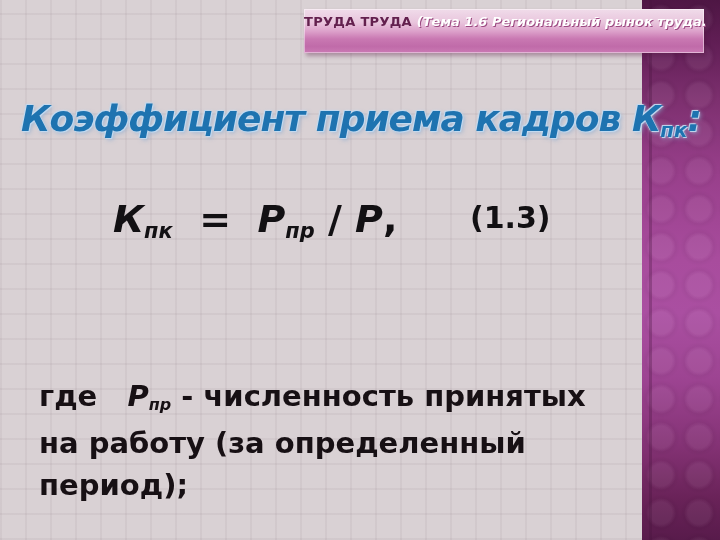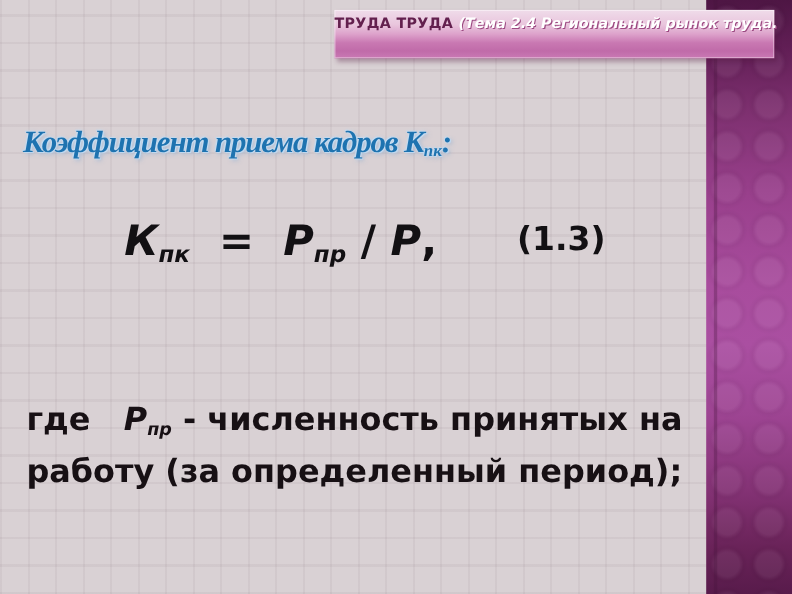--- a/index.html
+++ b/index.html
@@ -67,34 +67,33 @@
     letter-spacing: 0.3px;
   }
   .h-italic {
     font-style: italic;
     color: #ffffff;
     text-shadow: 1px 1px 0 #9c4a82;
   }
 
   
   .title {
-    position: absolute; left: 21px; top: 114px;
+    position: absolute; left: 21px; top: 98px;
     margin: 0;
-    font-size: 28px;
+    font-size: 36px;
     font-weight: bold;
     font-style: italic;
     letter-spacing: -1px;
     white-space: nowrap;
     color: #1e73b0;
     text-shadow:
       0 0 3px #cfe2f3,
       1px 1px 0 rgba(190,215,240,0.9),
       -1px -1px 0 rgba(190,215,240,0.9),
       2px 2px 4px rgba(140,170,205,0.7);
-    font-family: Liberation Serif, serif;
   }
   .title sub, .formula sub, .body sub {
     font-size: 0.55em;
     vertical-align: baseline;
     position: relative;
     top: 0.28em;
     letter-spacing: 0;
   }
 
   
@@ -116,33 +115,33 @@
   
   .body {
     position: absolute; left: 24px; top: 276px;
     width: 614px;
     font-size: 29px;
     font-weight: bold;
     line-height: 42px;
     color: #171014;
     white-space: pre-wrap;
   }
-  .body p { margin: 0; }
+  .body p { margin: 15px; }
   .body p + p { margin-top: 4px; }
   .var { font-style: italic; }
 </style>
 </head>
 <body>
 
 <div class="slide">
 
   <div class="purple-panel"></div>
 
   <div class="header-box">
-    <div class="header-line"><span class="h-label">ТРУДА ТРУДА </span><span class="h-italic">(Тема 2.4 Региональный рынок труда.</span></div>
+    <div class="header-line"><span class="h-label">ТРУДА ТРУДА </span><span class="h-italic">(Тема 1.6 Региональный рынок труда.</span></div>
   </div>
 
   <h1 class="title"><span>Коэффициент приема кадров </span><span>К</span><sub>пк</sub><span>:</span></h1>
 
   <div class="formula"><span class="f-var">К</span><sub class="f-var">пк</sub><span>  =  </span><span class="f-var">Р</span><sub class="f-var">пр</sub><span> / </span><span class="f-var">Р</span><span>,</span></div>
 
   <div class="eq-number">(1.3)</div>
 
   <div class="body">
     <p><span>где   </span><span class="var">Р</span><sub class="var">пр</sub><span> - численность принятых на работу (за определенный период);</span></p>

